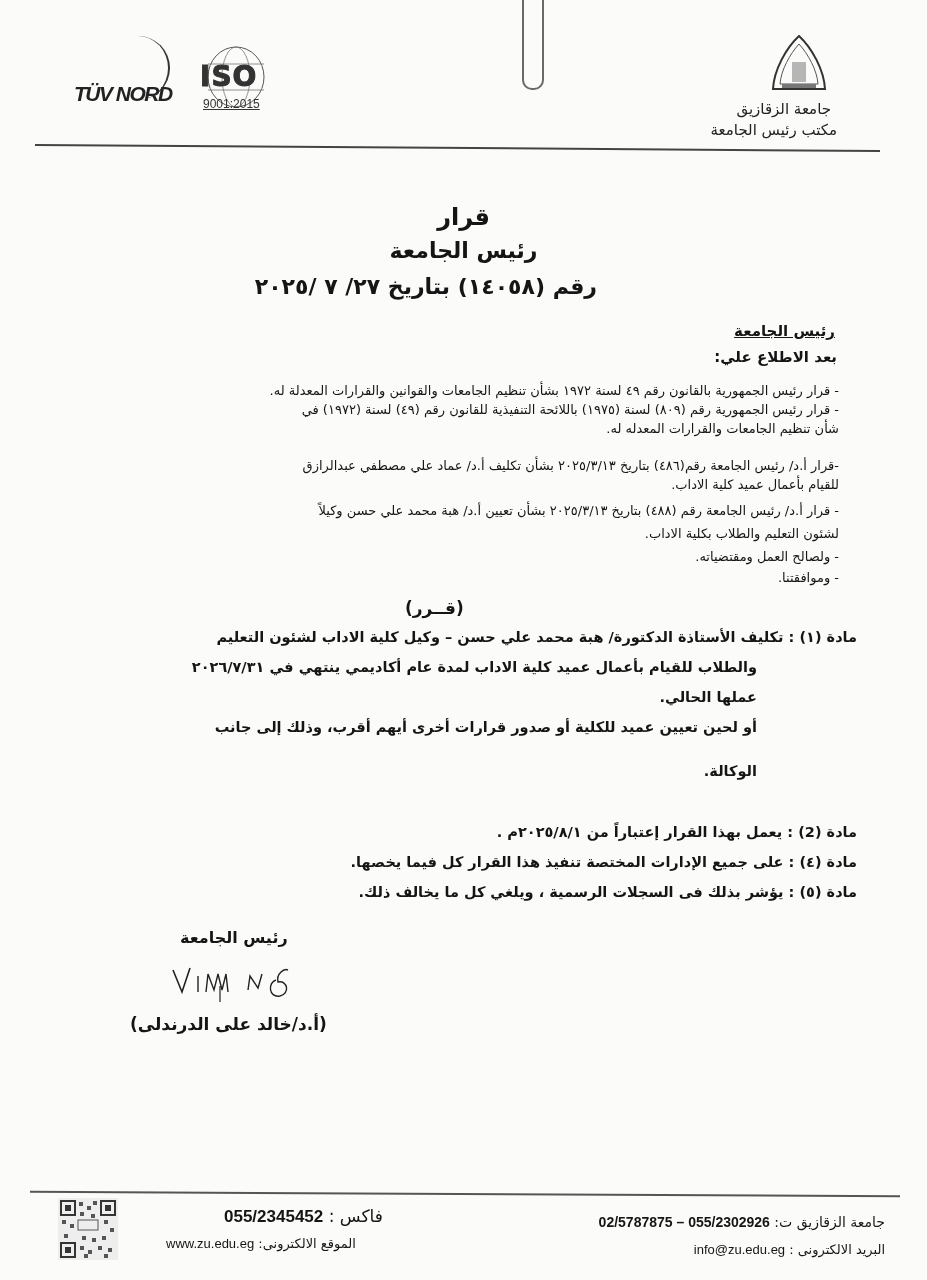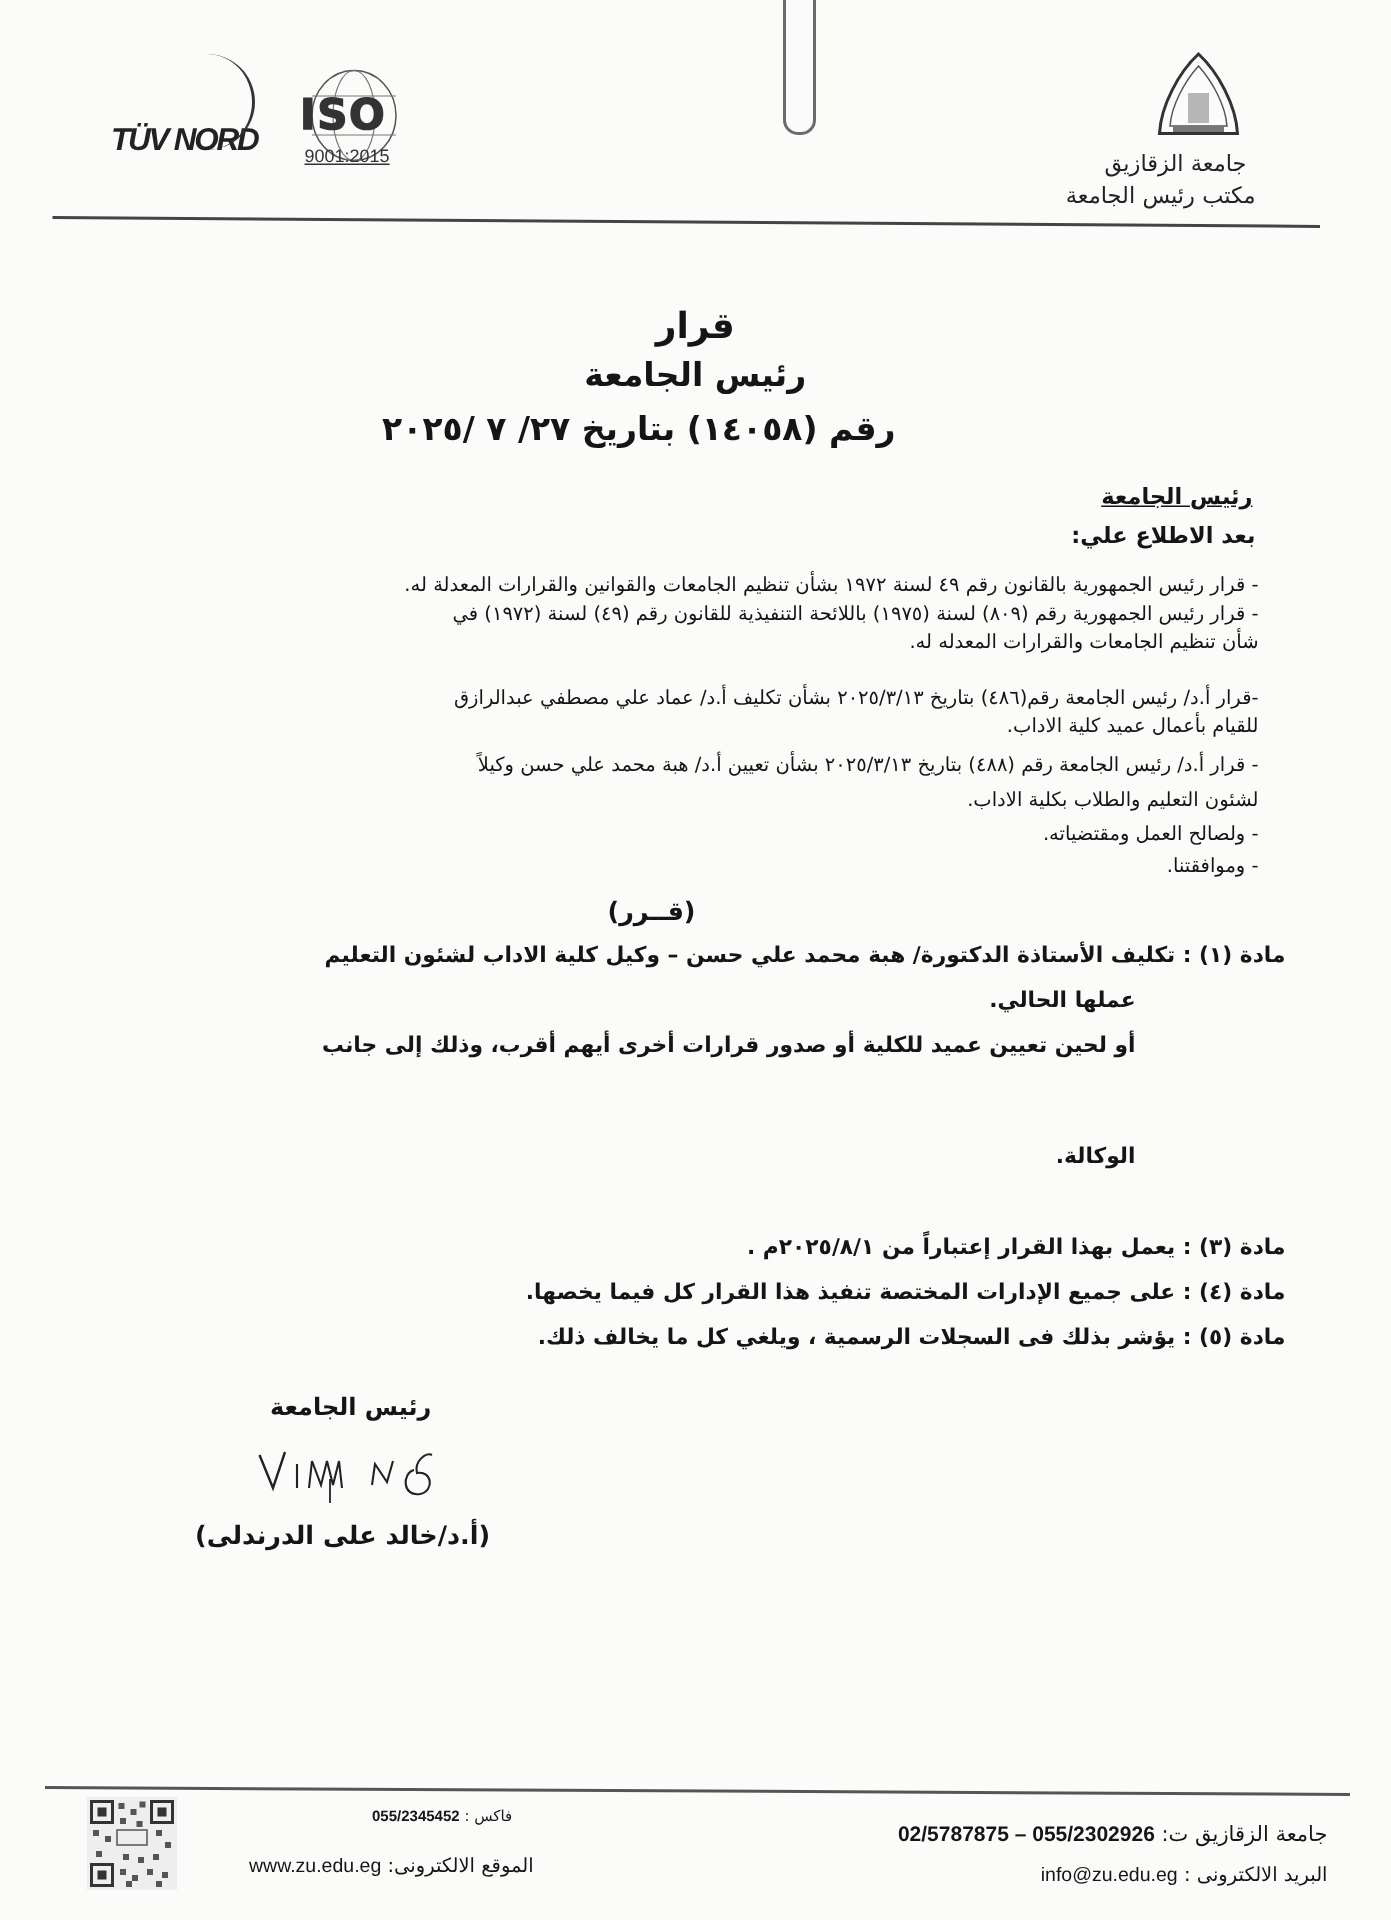--- a/index.html
+++ b/index.html
@@ -48,21 +48,21 @@
 
   .sign-title { left: 180px; top: 928px; font: bold 16px "DejaVu Sans", sans-serif; }
   .signature { left: 168px; top: 962px; width: 140px; height: 40px; }
   .signer { left: 130px; top: 1014px; font: bold 17px "DejaVu Sans", sans-serif; }
 
   
   .rule-bottom { left: 30px; top: 1193px; width: 870px; height: 0; border-top: 2px solid #555; transform: rotate(0.3deg); }
   .qr { left: 58px; top: 1198px; width: 60px; height: 62px; }
   .f-uni { right: 42px; top: 1214px; font-size: 14px; white-space: nowrap; }
   .f-mail { right: 42px; top: 1242px; font-size: 13px; white-space: nowrap; }
-  .f-fax { left: 248px; top: 1206px; font-size: 10px; white-space: nowrap; text-align: center; }
+  .f-fax { left: 224px; top: 1206px; font-size: 17px; white-space: nowrap; text-align: center; }
   .f-web { left: 166px; top: 1236px; font-size: 13px; white-space: nowrap; }
   .num { font-family: "Liberation Sans", sans-serif; direction: ltr; unicode-bidi: embed; }
 </style>
 </head>
 <body>
 
 <div class="abs paperclip"></div>
 
 <div class="abs tuv">TÜV NORD</div>
 <div class="abs tuv-arc"></div>
@@ -100,30 +100,31 @@
 <div class="abs rtl pre" style="top:475px">للقيام بأعمال عميد كلية الاداب.</div>
 <div class="abs rtl pre" style="top:501px">- قرار أ.د/ رئيس الجامعة رقم (٤٨٨) بتاريخ ٢٠٢٥/٣/١٣ بشأن تعيين أ.د/ هبة محمد علي حسن وكيلاً</div>
 <div class="abs rtl pre" style="top:524px">لشئون التعليم والطلاب بكلية الاداب.</div>
 <div class="abs rtl pre" style="top:547px">- ولصالح العمل ومقتضياته.</div>
 <div class="abs rtl pre" style="top:568px">- وموافقتنا.</div>
 
 <div class="abs decree-head">(قــرر)</div>
 
 <div class="abs rtl art" style="top:622px">
   <div class="art-line"><span class="lbl">مادة (١) :</span> <span>تكليف الأستاذة الدكتورة/ هبة محمد علي حسن – وكيل كلية الاداب لشئون التعليم</span></div>
+  <div class="art-line indent">والطلاب للقيام بأعمال عميد كلية الاداب لمدة عام أكاديمي ينتهي في ٢٠٢٦/٧/٣١</div>
   <div class="art-line indent">عملها الحالي.</div>
   <div class="art-line indent">أو لحين تعيين عميد للكلية أو صدور قرارات أخرى أيهم أقرب، وذلك إلى جانب</div>
 </div>
 
 <div class="abs rtl art" style="top:756px">
   <div class="art-line indent">الوكالة.</div>
 </div>
 
 <div class="abs rtl art" style="top:817px">
-  <div class="art-line"><span class="lbl">مادة (٣) :</span> <span>يعمل بهذا القرار إعتباراً من ٢٠٢٥/٨/١م .</span></div>
+  <div class="art-line"><span class="lbl">مادة (2) :</span> <span>يعمل بهذا القرار إعتباراً من ٢٠٢٥/٨/١م .</span></div>
 </div>
 <div class="abs rtl art" style="top:847px">
   <div class="art-line"><span class="lbl">مادة (٤) :</span> <span>على جميع الإدارات المختصة تنفيذ هذا القرار كل فيما يخصها.</span></div>
 </div>
 <div class="abs rtl art" style="top:877px">
   <div class="art-line"><span class="lbl">مادة (٥) :</span> <span>يؤشر بذلك فى السجلات الرسمية ، ويلغي كل ما يخالف ذلك.</span></div>
 </div>
 
 <div class="abs rtl sign-title">رئيس الجامعة</div>
 <svg class="abs signature" viewBox="0 0 140 40">

